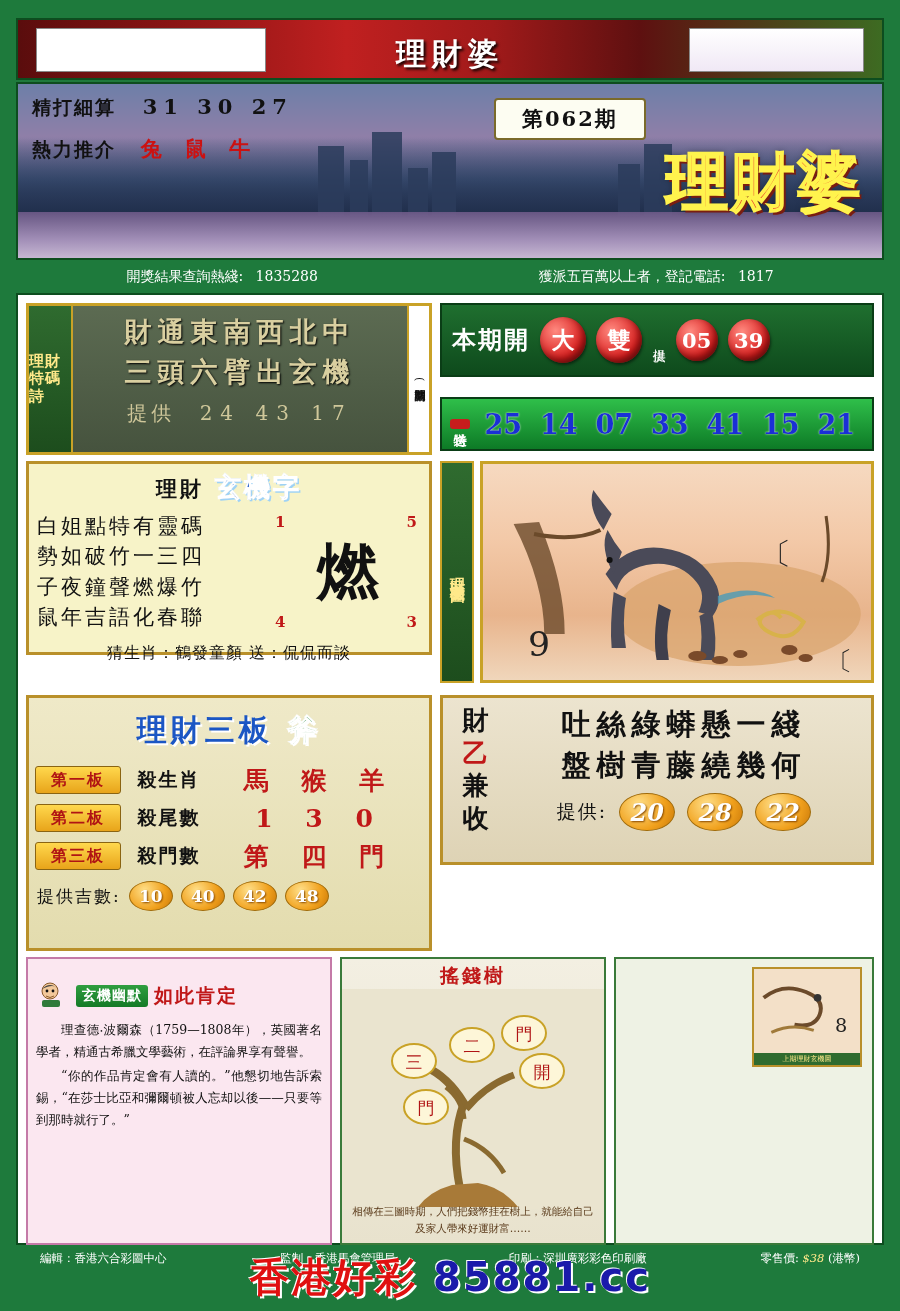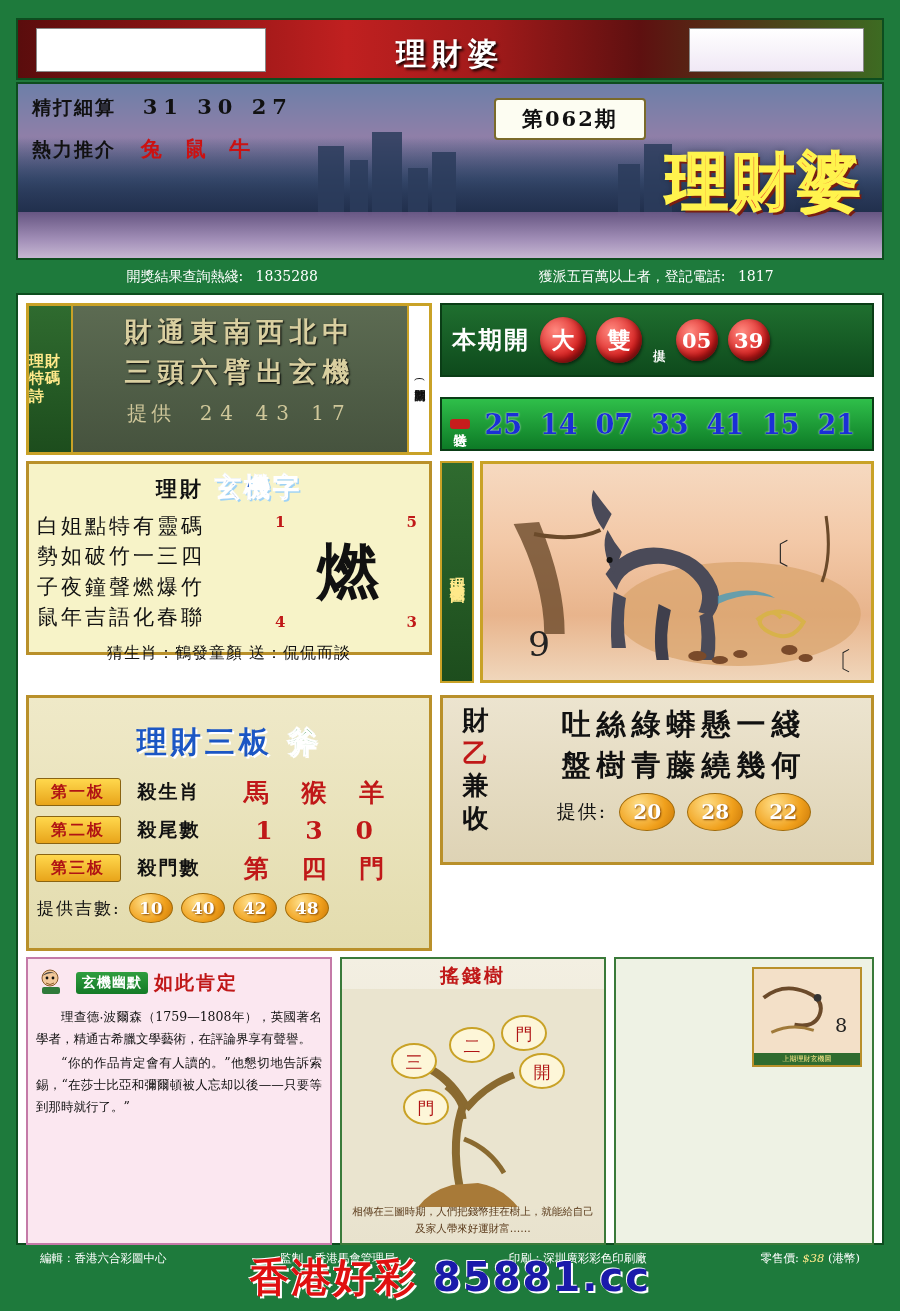--- a/index.html
+++ b/index.html
@@ -237,21 +237,21 @@
 
   
   .sanban {
     width:406px; margin-top:6px;
     border:3px solid #b9902a;
     background:linear-gradient(180deg,#efe9c8,#e3dcae);
     position:relative;
     height:256px;
   }
   .sanban-title {
-    text-align:center; padding-top:24px;
+    text-align:center; padding-top:12px;
     font-family:"DejaVu Serif",serif; font-size:30px; font-weight:bold;
     color:#1b56c4; letter-spacing:4px;
     text-shadow: 2px 2px 0 #fff;
   }
   .sanban-title .axe { color:#0f7a2e; -webkit-text-stroke:1px #fff; }
   .sb-rows { margin-top:10px; }
   .sb-row { display:flex; align-items:center; height:38px; padding:0 6px; }
   .sb-tag {
     width:86px; height:28px;
     background:linear-gradient(180deg,#ffd84d,#e8a41a);
@@ -284,29 +284,29 @@
     line-height:1.25; letter-spacing:1px;
   }
   .caiyi-left .mid { color:#c01818; }
   .caiyi-right { flex:1; }
   .caiyi-right .l {
     font-family:"DejaVu Serif",serif; font-size:29px; font-weight:bold; color:#111;
     letter-spacing:6px; text-align:center; line-height:1.4;
   }
   .caiyi-sup { display:flex; align-items:center; justify-content:center; gap:12px; margin-top:8px;}
   .caiyi-sup .lbl { font-family:"DejaVu Serif",serif; font-size:19px; color:#111; letter-spacing:2px;}
-  .oval.big { width:56px;height:38px;font-size:20px;}
+  .oval.big { width:56px;height:38px;font-size:24px;font-style:italic;}
 
   
   .row-bottom { display:flex; gap:8px; margin-top:6px; }
   .humor {
     width:306px; height:288px;
     border:2px solid #c47aa8;
     background:#fbe7f0;
-    position:relative; padding:9px 8px;
+    position:relative; padding:22px 8px;
   }
   .humor-head { display:flex; align-items:center; gap:6px; }
   .humor-badge {
     background:linear-gradient(180deg,#2f9e3f,#147a26);
     color:#fff; font-family:"DejaVu Serif",serif; font-size:14px; font-weight:bold;
     padding:2px 6px; border-radius:3px; letter-spacing:1px;
   }
   .humor-title {
     font-family:"DejaVu Serif",serif; font-size:19px; font-weight:bold; color:#c01818;
     letter-spacing:2px;

